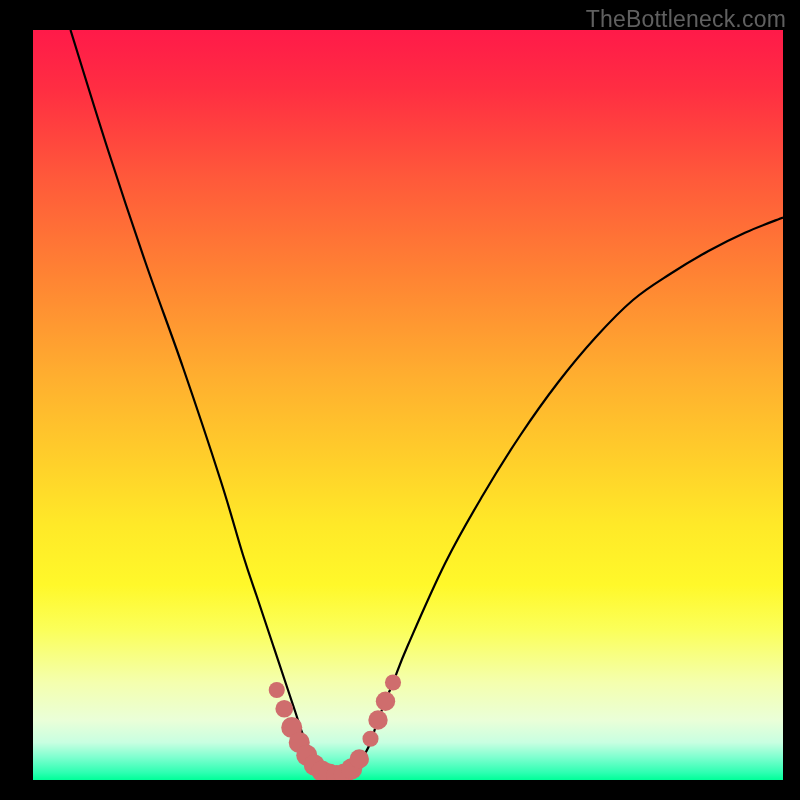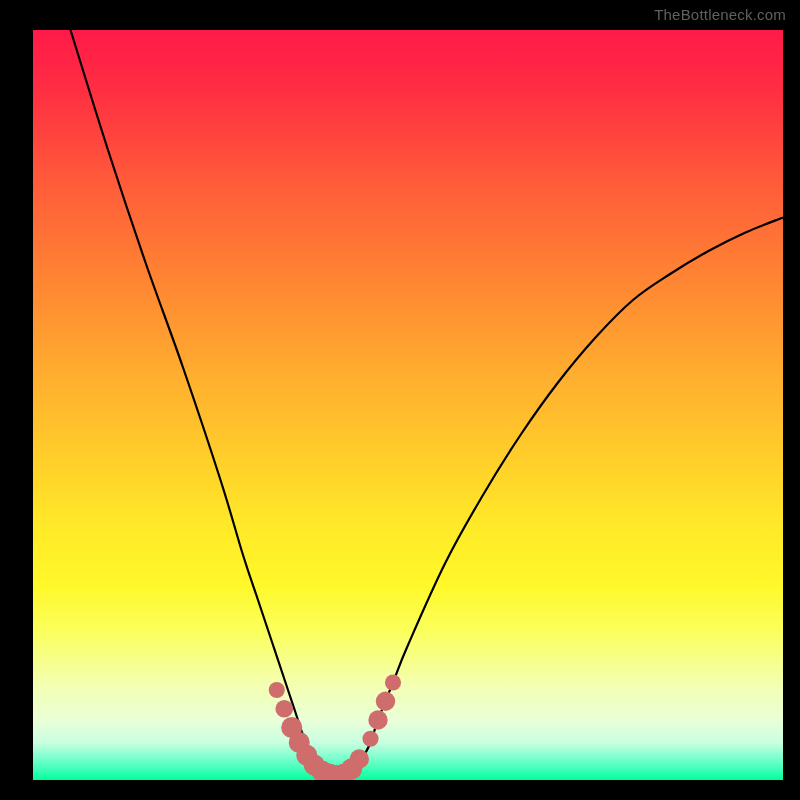--- a/index.html
+++ b/index.html
@@ -41,21 +41,21 @@
       #7dffcf 97%,
       #2effb2 99%,
       #00ff99 100%
     );
   }
   .watermark {
     position: absolute;
     top: 6px;
     right: 14px;
     color: #606060;
-    font-size: 15px;
+    font-size: 23px;
     font-weight: 400;
     letter-spacing: 0.2px;
   }
   svg.curve {
     position: absolute;
     left: 0;
     top: 0;
   }
 </style>
 </head>

